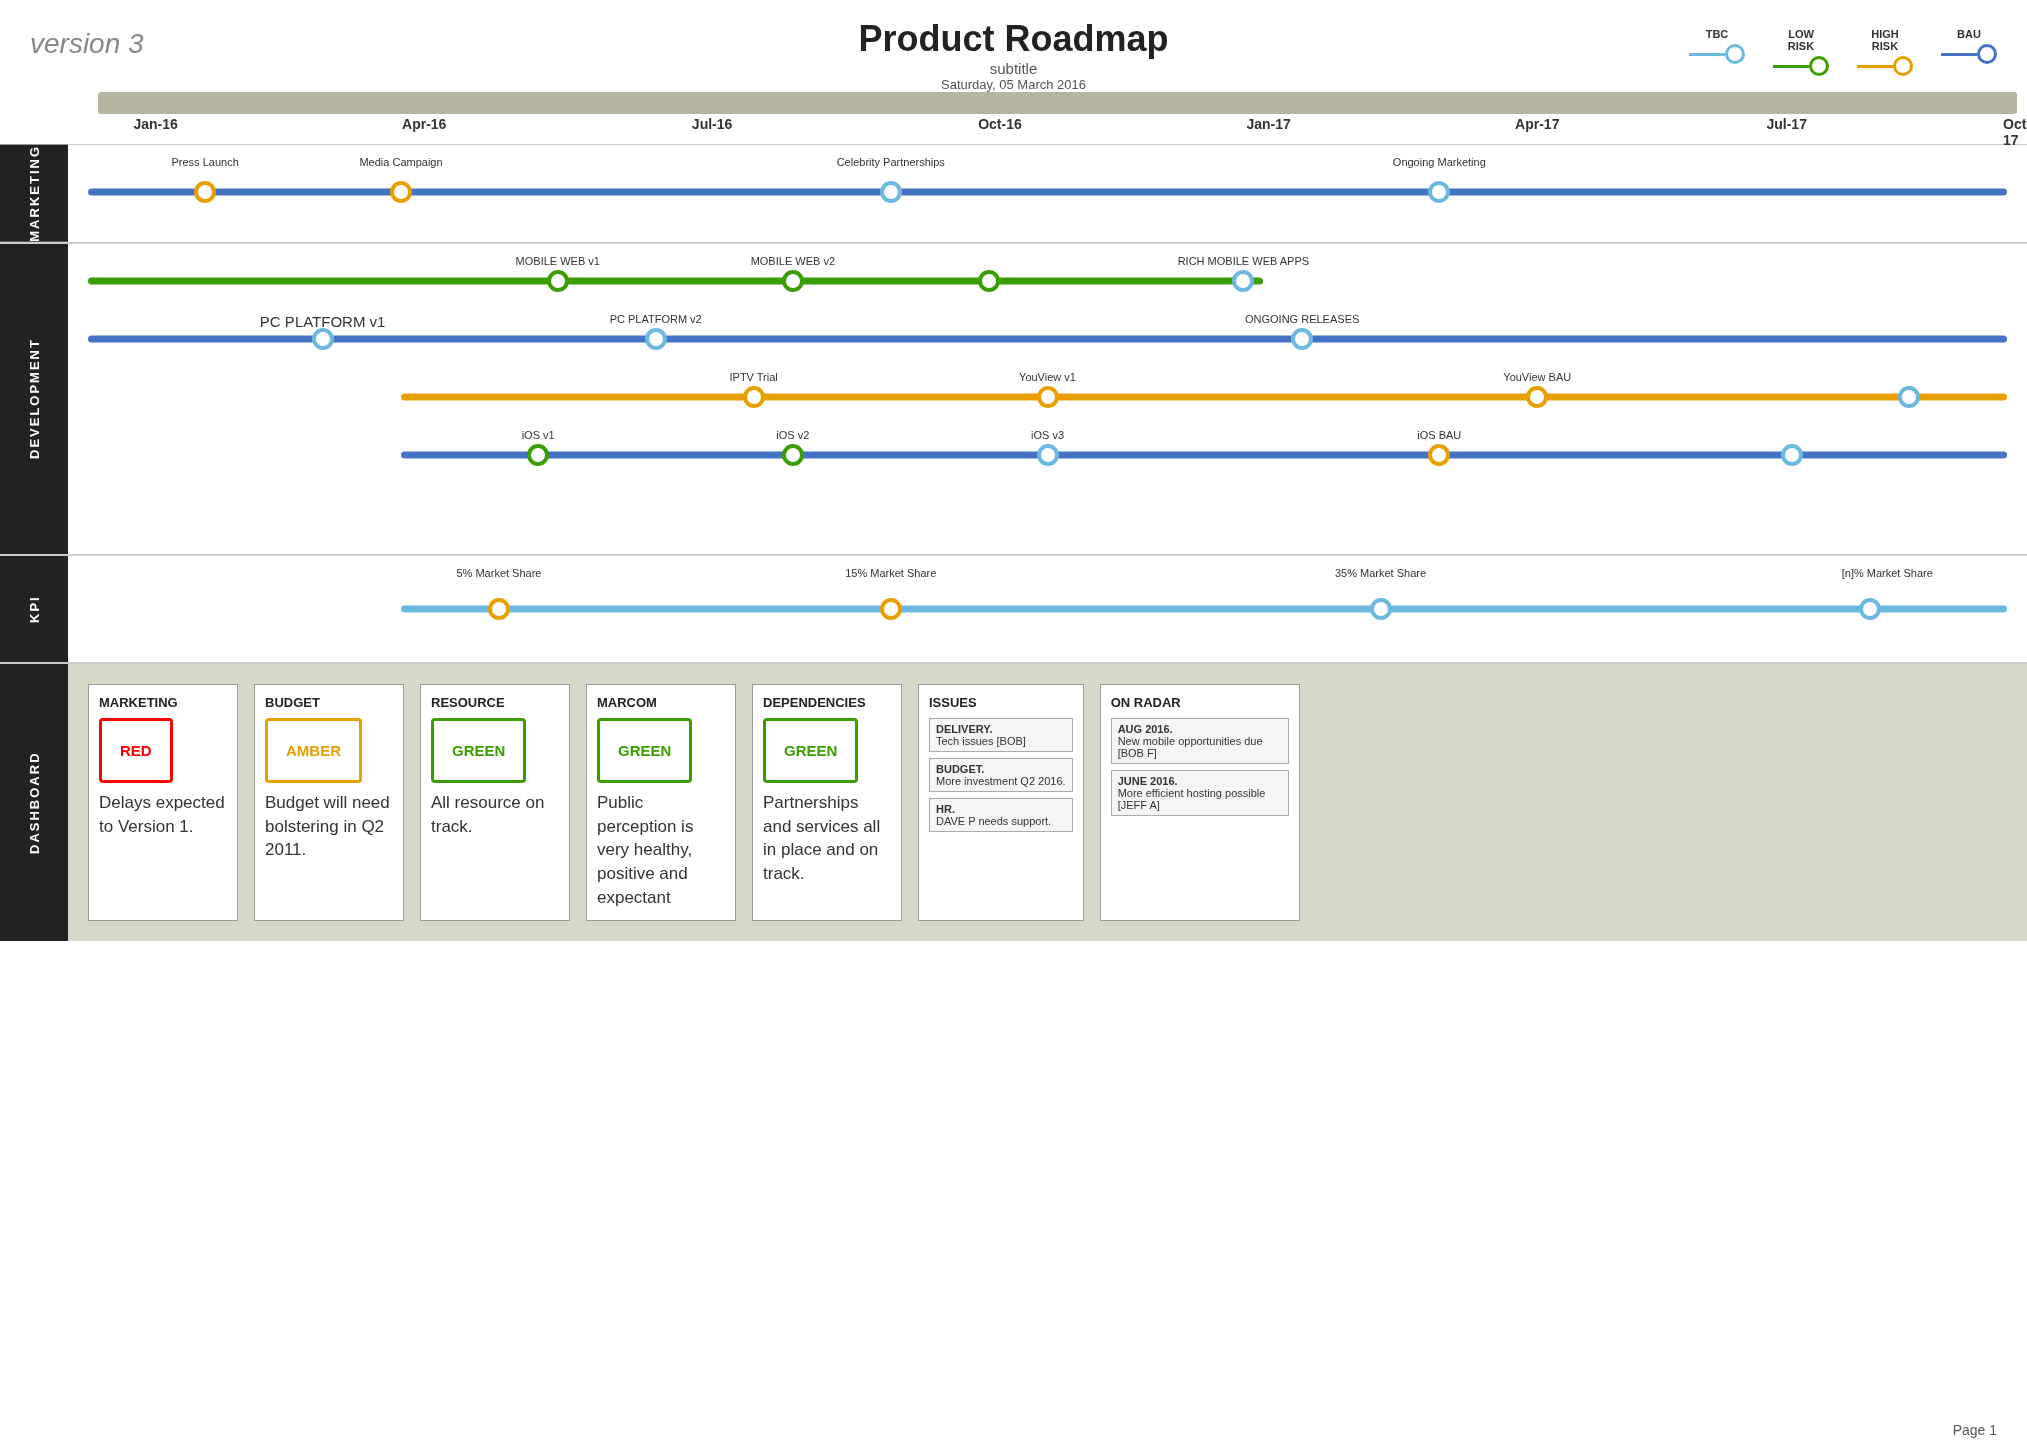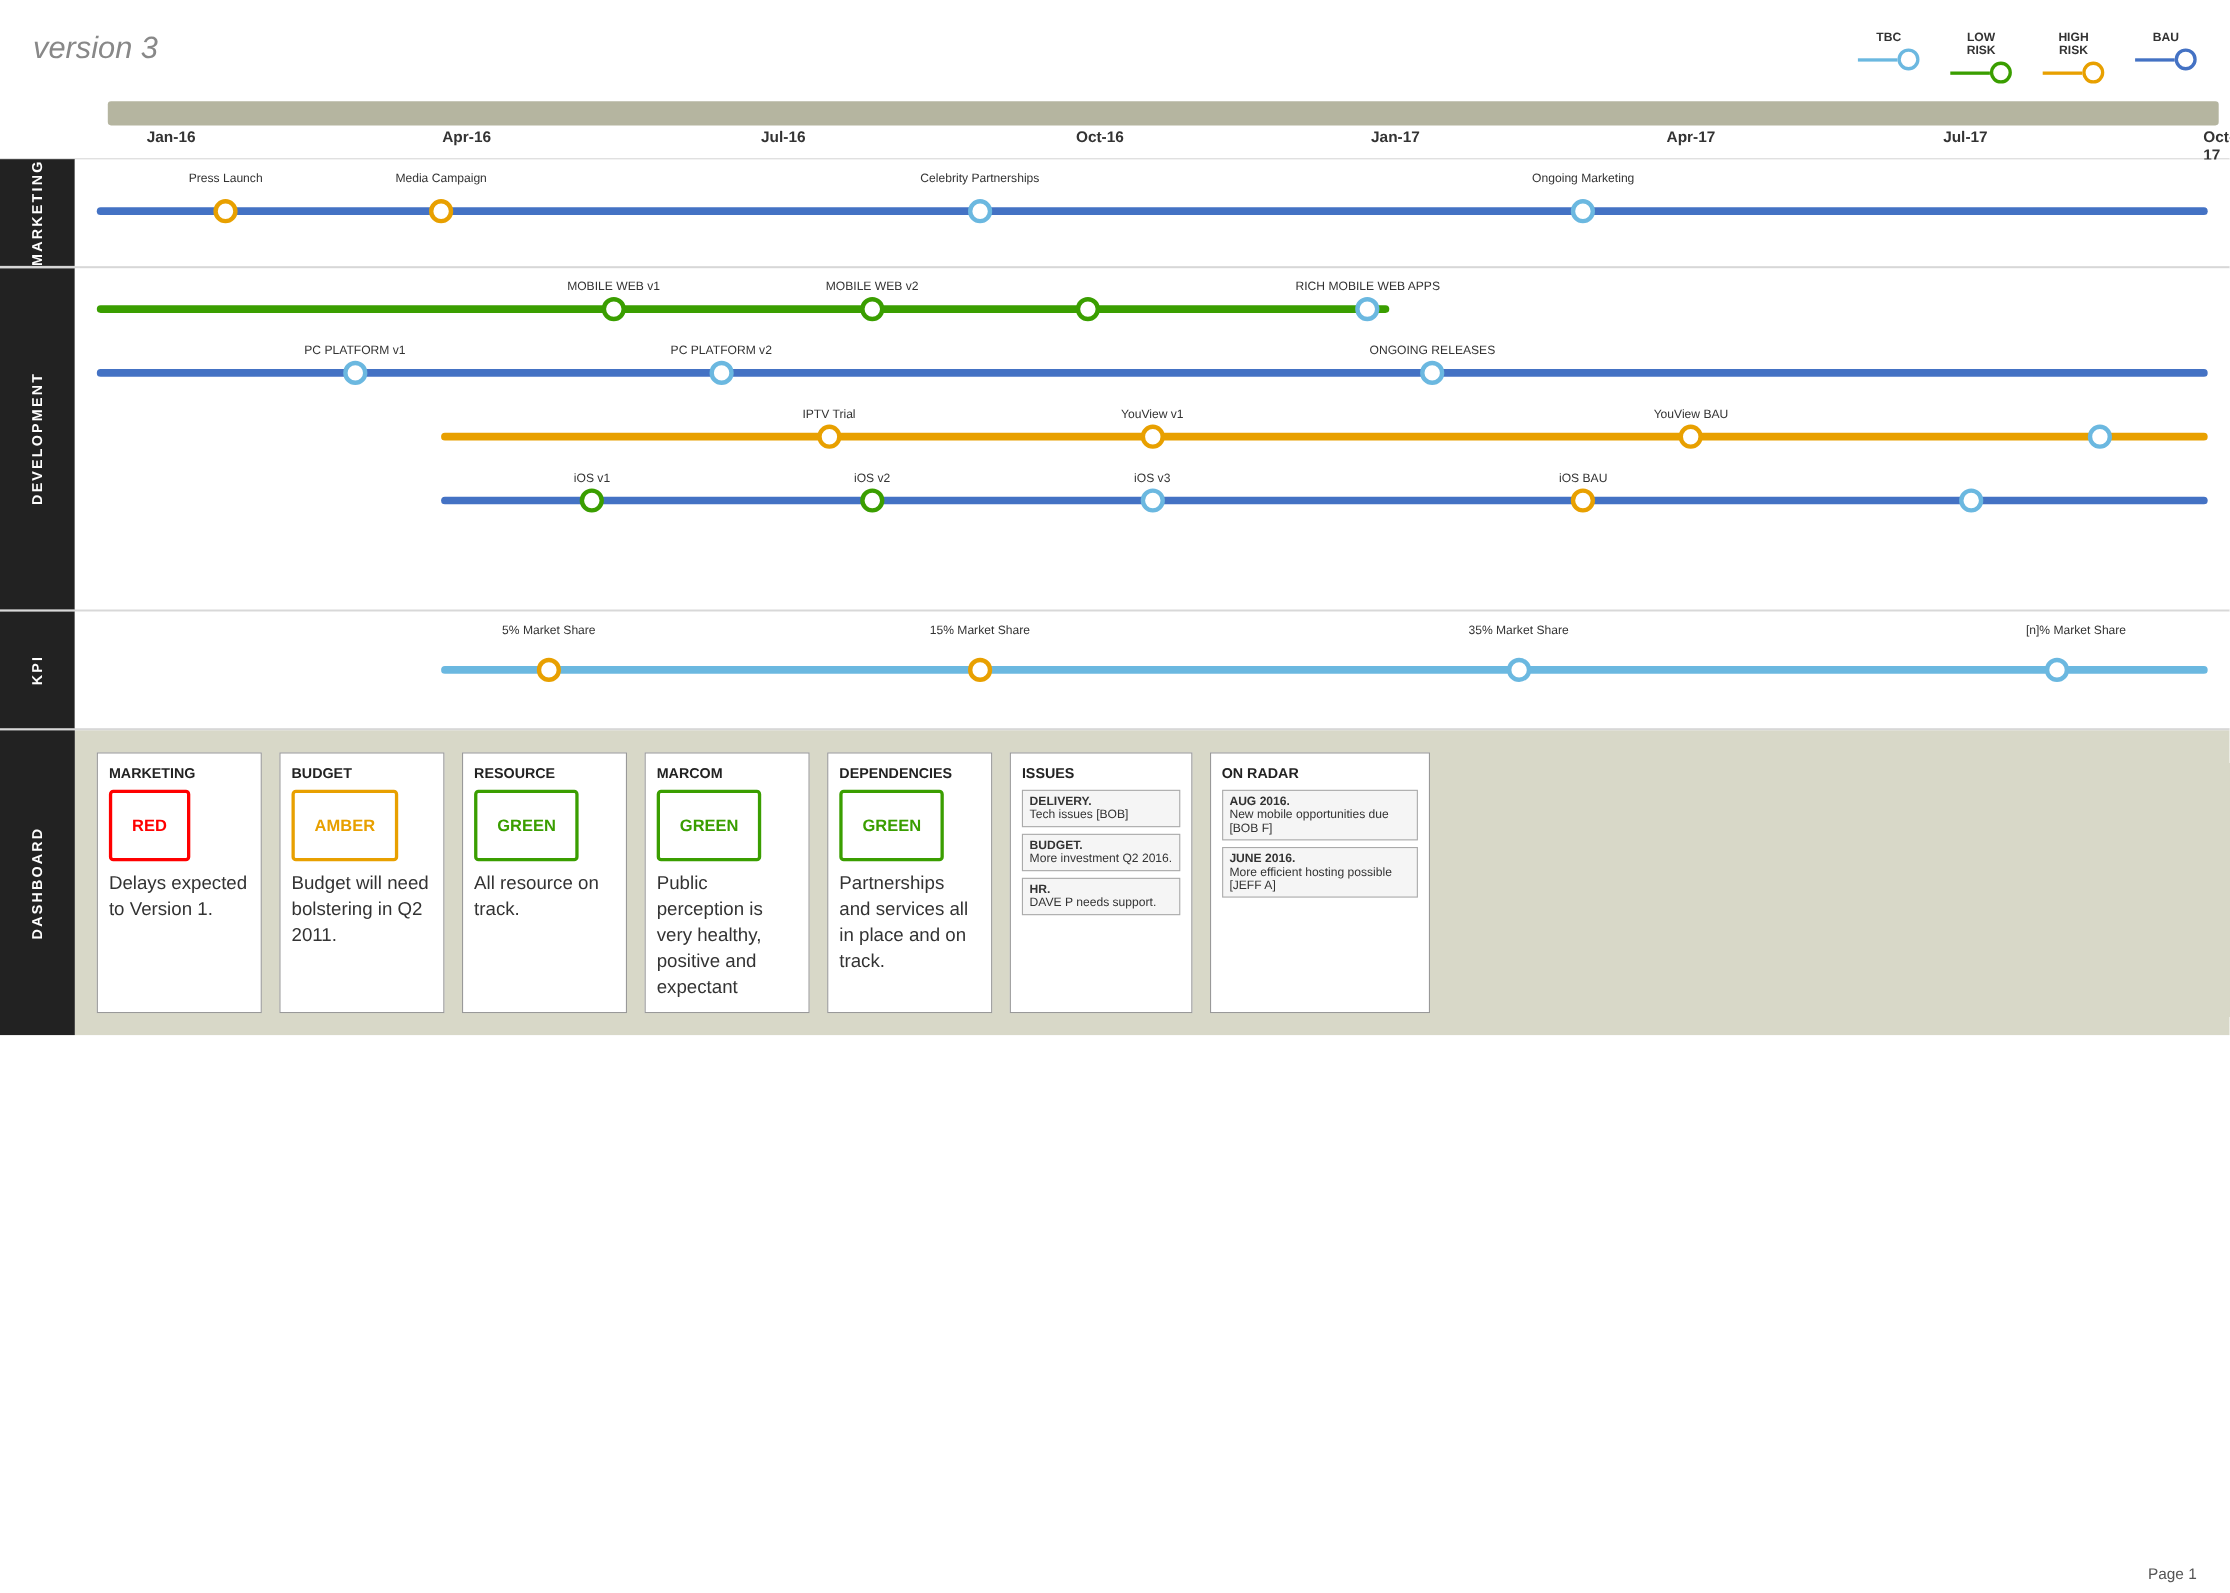--- a/index.html
+++ b/index.html
@@ -217,20 +217,25 @@
     .development-section .section-content { min-height: 310px; }
     .kpi-section .section-content { min-height: 100px; }
   </style>
 </head>
 <body>
 
 <div style="width:2027px;min-height:1448px;position:relative;background:#fff;">
 
   <div class="header">
     <div class="version-label">version 3</div>
+    <div class="title-center">
+      <h1>Product Roadmap</h1>
+      <div class="subtitle">subtitle</div>
+      <div class="date">Saturday, 05 March 2016</div>
+    </div>
     <div class="legend">
 
       <div class="legend-item">
         <div class="leg-label">TBC</div>
         <div class="legend-dot-row">
           <div class="leg-line" style="background:#6bb8e0;"></div>
           <div class="leg-dot" style="border-color:#6bb8e0;"></div>
         </div>
       </div>
 
@@ -303,21 +308,21 @@
           <div style="position: absolute; left: 25%; transform: translateX(-50%); top: 2px; font-size: 11px; color: rgb(51, 51, 51); white-space: nowrap; text-align: center; line-height: 1.3;">MOBILE WEB v1</div>
           <div style="position: absolute; left: calc(37% - 11px); top: 50%; transform: translateY(-50%); width: 22px; height: 22px; border-radius: 50%; border: 4px solid rgb(58, 158, 0); background: white; z-index: 2;"></div>
           <div style="position: absolute; left: 37%; transform: translateX(-50%); top: 2px; font-size: 11px; color: rgb(51, 51, 51); white-space: nowrap; text-align: center; line-height: 1.3;">MOBILE WEB v2</div>
           <div style="position: absolute; left: calc(47% - 11px); top: 50%; transform: translateY(-50%); width: 22px; height: 22px; border-radius: 50%; border: 4px solid rgb(58, 158, 0); background: white; z-index: 2;"></div>
           <div style="position: absolute; left: calc(60% - 11px); top: 50%; transform: translateY(-50%); width: 22px; height: 22px; border-radius: 50%; border: 4px solid rgb(107, 184, 224); background: white; z-index: 2;"></div>
           <div style="position: absolute; left: 60%; transform: translateX(-50%); top: 2px; font-size: 11px; color: rgb(51, 51, 51); white-space: nowrap; text-align: center; line-height: 1.3;">RICH MOBILE WEB APPS</div>
         </div>
         <div style="position: relative; height: 58px; display: flex; align-items: center;">
           <div style="position: absolute; left: 1%; width: 98%; height: 7px; background-color: rgb(68, 114, 196); top: 50%; transform: translateY(-50%); border-radius: 4px;"></div>
           <div style="position: absolute; left: calc(13% - 11px); top: 50%; transform: translateY(-50%); width: 22px; height: 22px; border-radius: 50%; border: 4px solid rgb(107, 184, 224); background: white; z-index: 2;"></div>
-          <div style="position: absolute; left: 13%; transform: translateX(-50%); top: 2px; font-size: 11px; color: rgb(51, 51, 51); white-space: nowrap; text-align: center; line-height: 1.3;">PC PLATFORM v1</div>
+          <div style="position: absolute; left: 13%; transform: translateX(-50%); top: 2px; font-size: 15px; color: rgb(51, 51, 51); white-space: nowrap; text-align: center; line-height: 1.3;">PC PLATFORM v1</div>
           <div style="position: absolute; left: calc(30% - 11px); top: 50%; transform: translateY(-50%); width: 22px; height: 22px; border-radius: 50%; border: 4px solid rgb(107, 184, 224); background: white; z-index: 2;"></div>
           <div style="position: absolute; left: 30%; transform: translateX(-50%); top: 2px; font-size: 11px; color: rgb(51, 51, 51); white-space: nowrap; text-align: center; line-height: 1.3;">PC PLATFORM v2</div>
           <div style="position: absolute; left: calc(63% - 11px); top: 50%; transform: translateY(-50%); width: 22px; height: 22px; border-radius: 50%; border: 4px solid rgb(107, 184, 224); background: white; z-index: 2;"></div>
           <div style="position: absolute; left: 63%; transform: translateX(-50%); top: 2px; font-size: 11px; color: rgb(51, 51, 51); white-space: nowrap; text-align: center; line-height: 1.3;">ONGOING RELEASES</div>
         </div>
         <div style="position: relative; height: 58px; display: flex; align-items: center;">
           <div style="position: absolute; left: 17%; width: 82%; height: 7px; background-color: rgb(232, 160, 0); top: 50%; transform: translateY(-50%); border-radius: 4px;"></div>
           <div style="position: absolute; left: calc(35% - 11px); top: 50%; transform: translateY(-50%); width: 22px; height: 22px; border-radius: 50%; border: 4px solid rgb(232, 160, 0); background: white; z-index: 2;"></div>
           <div style="position: absolute; left: 35%; transform: translateX(-50%); top: 2px; font-size: 11px; color: rgb(51, 51, 51); white-space: nowrap; text-align: center; line-height: 1.3;">IPTV Trial</div>
           <div style="position: absolute; left: calc(50% - 11px); top: 50%; transform: translateY(-50%); width: 22px; height: 22px; border-radius: 50%; border: 4px solid rgb(232, 160, 0); background: white; z-index: 2;"></div>

